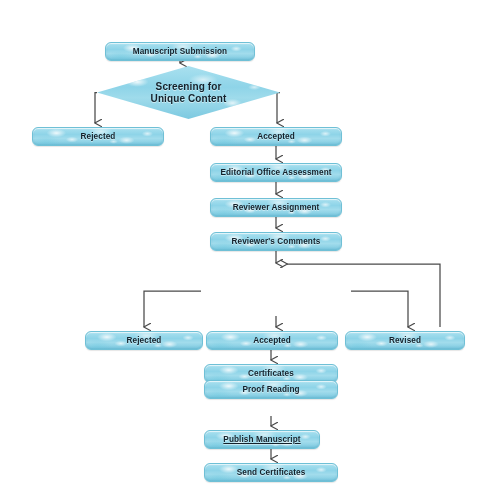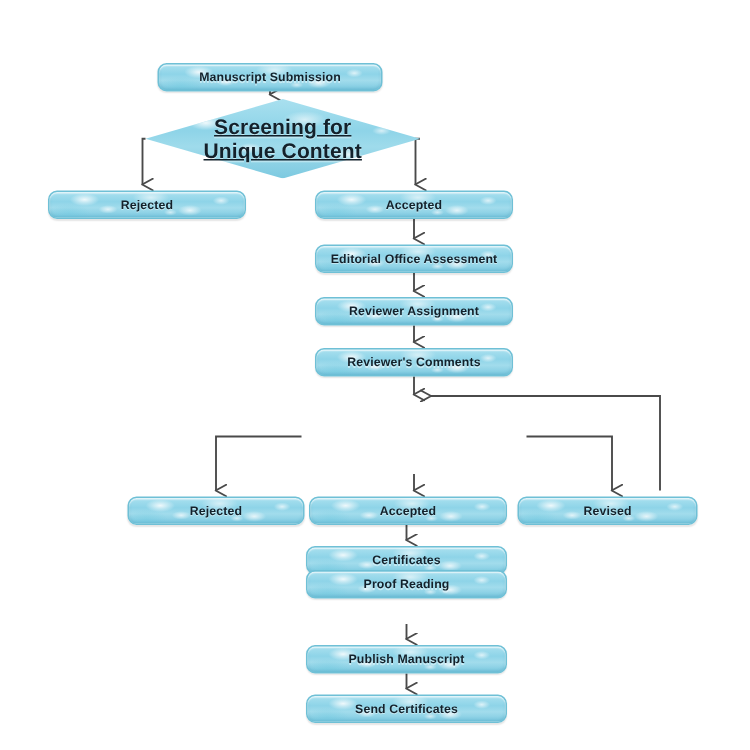--- a/index.html
+++ b/index.html
@@ -58,24 +58,23 @@
       radial-gradient(ellipse 20px 9px at 10% 85%, rgba(120,205,226,.55), rgba(255,255,255,0) 72%),
       linear-gradient(180deg, #a9e0ef 0%, #8ed4e8 38%, #a2dcec 62%, #7cc9e0 100%);
     box-shadow: inset 0 1px 1px rgba(255,255,255,.75),
                 inset 0 -1px 2px rgba(60,150,180,.30),
                 0 1px 1px rgba(0,0,0,.10);
     text-shadow: 0 1px 0 rgba(255,255,255,.45);
   }
 
   
   .diamond {
-    font-size: 14px;
+    font-size: 10px;
     background: transparent;
     border: 0;
-    text-decoration: underline;
   }
   .diamond .dface {
     position: absolute;
     left: 0; top: 0; right: 0; bottom: 0;
     background:
       radial-gradient(ellipse 16px 7px at 22% 30%, rgba(255,255,255,.85), rgba(255,255,255,0) 70%),
       radial-gradient(ellipse 11px 5px at 38% 62%, rgba(255,255,255,.7), rgba(255,255,255,0) 70%),
       radial-gradient(ellipse 20px 8px at 58% 26%, rgba(255,255,255,.6), rgba(255,255,255,0) 72%),
       radial-gradient(ellipse 13px 6px at 74% 70%, rgba(255,255,255,.75), rgba(255,255,255,0) 72%),
       radial-gradient(ellipse 9px 4px at 86% 40%, rgba(255,255,255,.65), rgba(255,255,255,0) 70%),
@@ -185,21 +184,21 @@
   </div>
 
   <div class="node box" style="left:204px; top:364px; width:134px; height:19px;">
     <span>Certificates</span>
   </div>
 
   <div class="node box" style="left:204px; top:380px; width:134px; height:19px;">
     <span>Proof Reading</span>
   </div>
 
-  <div class="node box" style="left:204px; top:430px; width:134px; height:19px;">
+  <div class="node box" style="left:204px; top:430px; width:116px; height:19px;text-decoration:underline;">
     <span>Publish Manuscript</span>
   </div>
 
   <div class="node box" style="left:204px; top:463px; width:134px; height:19px;">
     <span>Send Certificates</span>
   </div>
 
 </div>
 
 </body></html>

